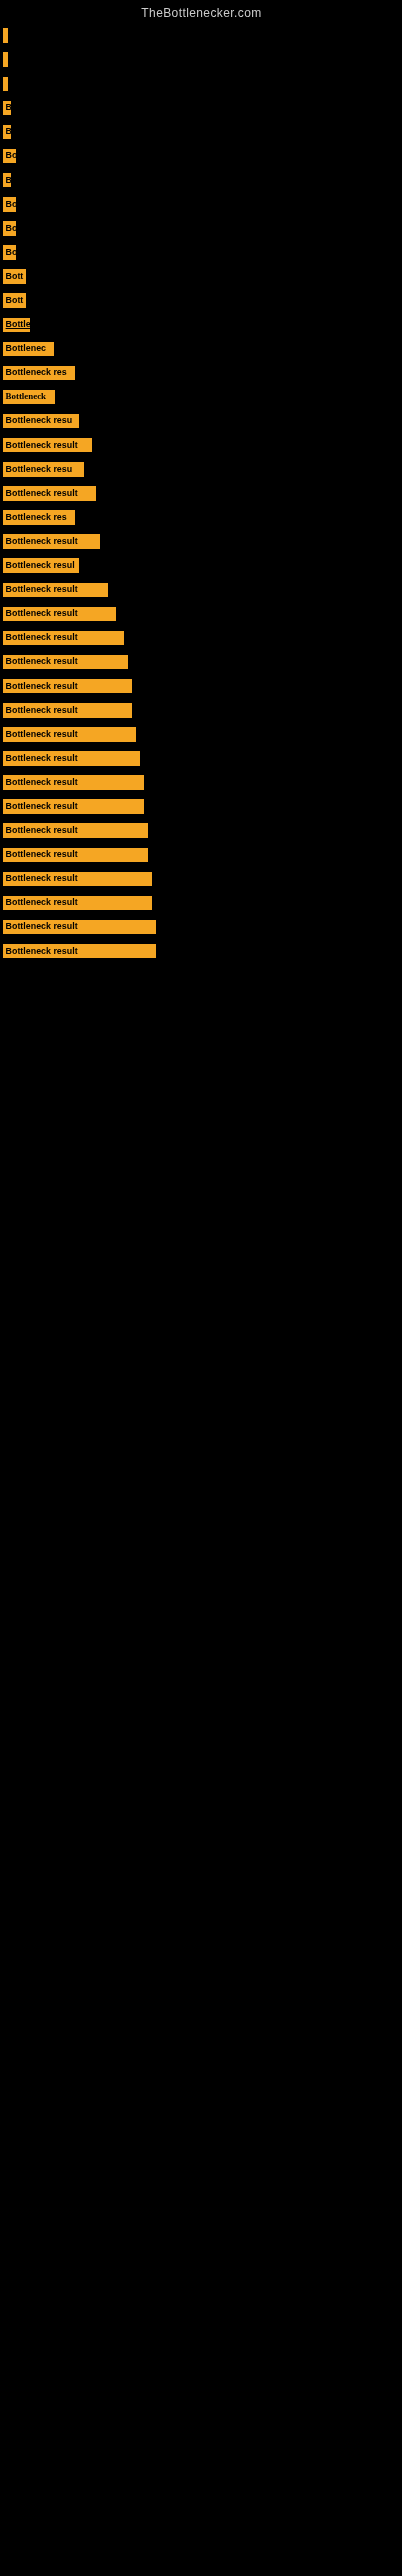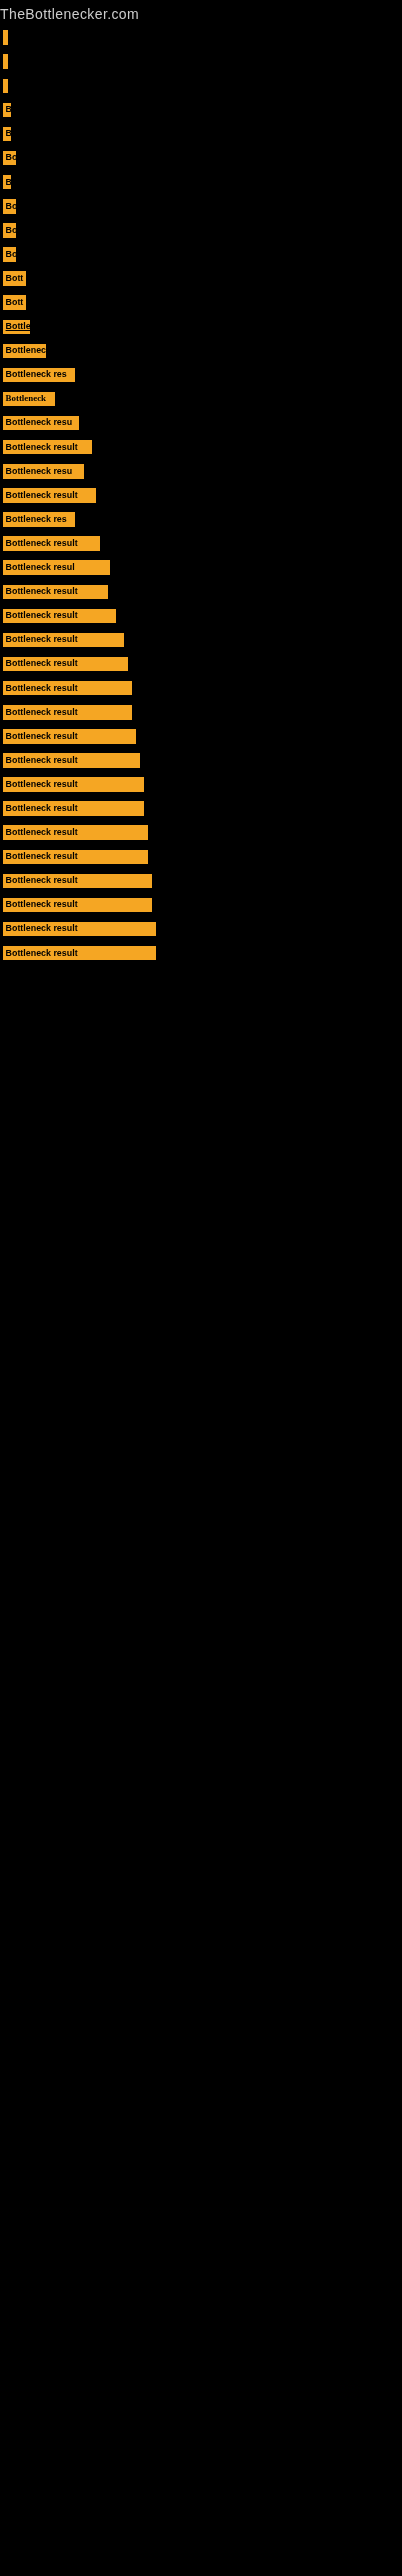--- a/index.html
+++ b/index.html
@@ -5,22 +5,22 @@
     * { margin: 0; padding: 0; box-sizing: border-box; }
     body {
       background-color: #000;
       width: 403px;
       min-height: 2576px;
       font-family: Arial, sans-serif;
       position: relative;
     }
     .site-title {
       color: #ccc;
-      font-size: 14px;
-      text-align: left;
+      font-size: 12px;
+      text-align: center;
       padding: 6.4px 0 3.2px 0;
       letter-spacing: 0.4px;
     }
     .bar-container {
       display: flex;
       align-items: center;
       margin-bottom: 0px;
       padding: 4.8px 0 4.8px 3.2px;
     }
     .bar-label {
@@ -75,21 +75,21 @@
     <div class="bar-container">
       <span class="bar-label" style="width: 22.5px;">Bott</span>
     </div>
     <div class="bar-container">
       <span class="bar-label" style="width: 22.5px;">Bott</span>
     </div>
     <div class="bar-container">
       <span class="bar-label" style="width: 27px; text-decoration: underline;">Bottle</span>
     </div>
     <div class="bar-container">
-      <span class="bar-label" style="width: 43px;">Bottlenec</span>
+      <span class="bar-label" style="width: 51px;">Bottlenec</span>
     </div>
     <div class="bar-container">
       <span class="bar-label" style="width: 72px;">Bottleneck res</span>
     </div>
     <div class="bar-container">
       <span class="bar-label" style="width: 52px; font-family: Liberation Serif, serif;">Bottleneck</span>
     </div>
     <div class="bar-container">
       <span class="bar-label" style="width: 76px;">Bottleneck resu</span>
     </div>
@@ -102,21 +102,21 @@
     <div class="bar-container">
       <span class="bar-label" style="width: 93px;">Bottleneck result</span>
     </div>
     <div class="bar-container">
       <span class="bar-label" style="width: 72px;">Bottleneck res</span>
     </div>
     <div class="bar-container">
       <span class="bar-label" style="width: 97px;">Bottleneck result</span>
     </div>
     <div class="bar-container">
-      <span class="bar-label" style="width: 107px;">Bottleneck resul</span>
+      <span class="bar-label" style="width: 76px;">Bottleneck resul</span>
     </div>
     <div class="bar-container">
       <span class="bar-label" style="width: 105px;">Bottleneck result</span>
     </div>
     <div class="bar-container">
       <span class="bar-label" style="width: 113px;">Bottleneck result</span>
     </div>
     <div class="bar-container">
       <span class="bar-label" style="width: 121px;">Bottleneck result</span>
     </div>

